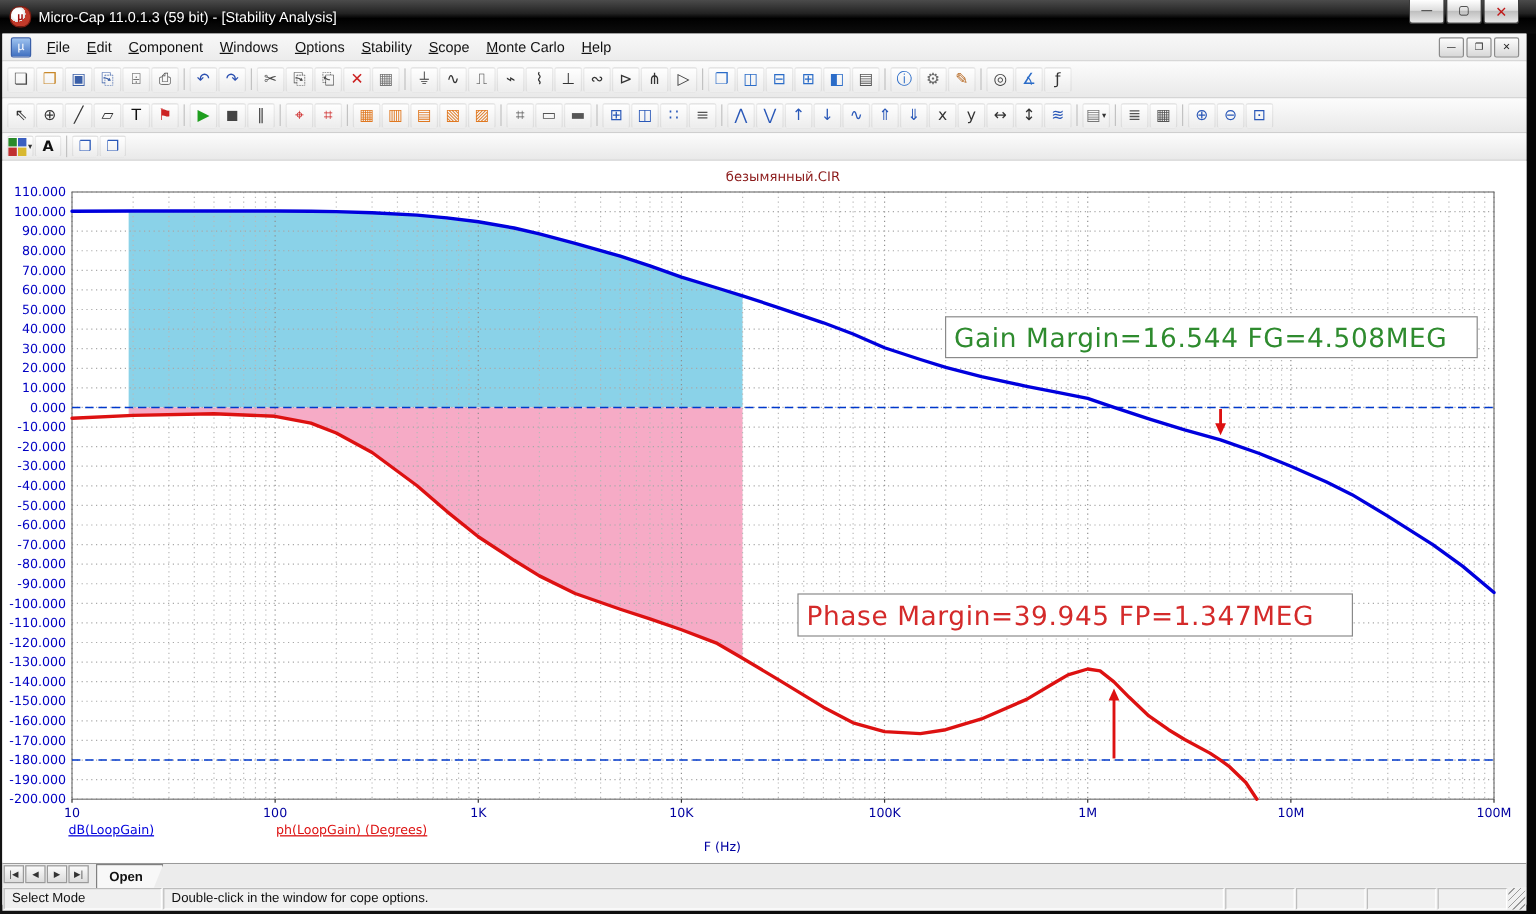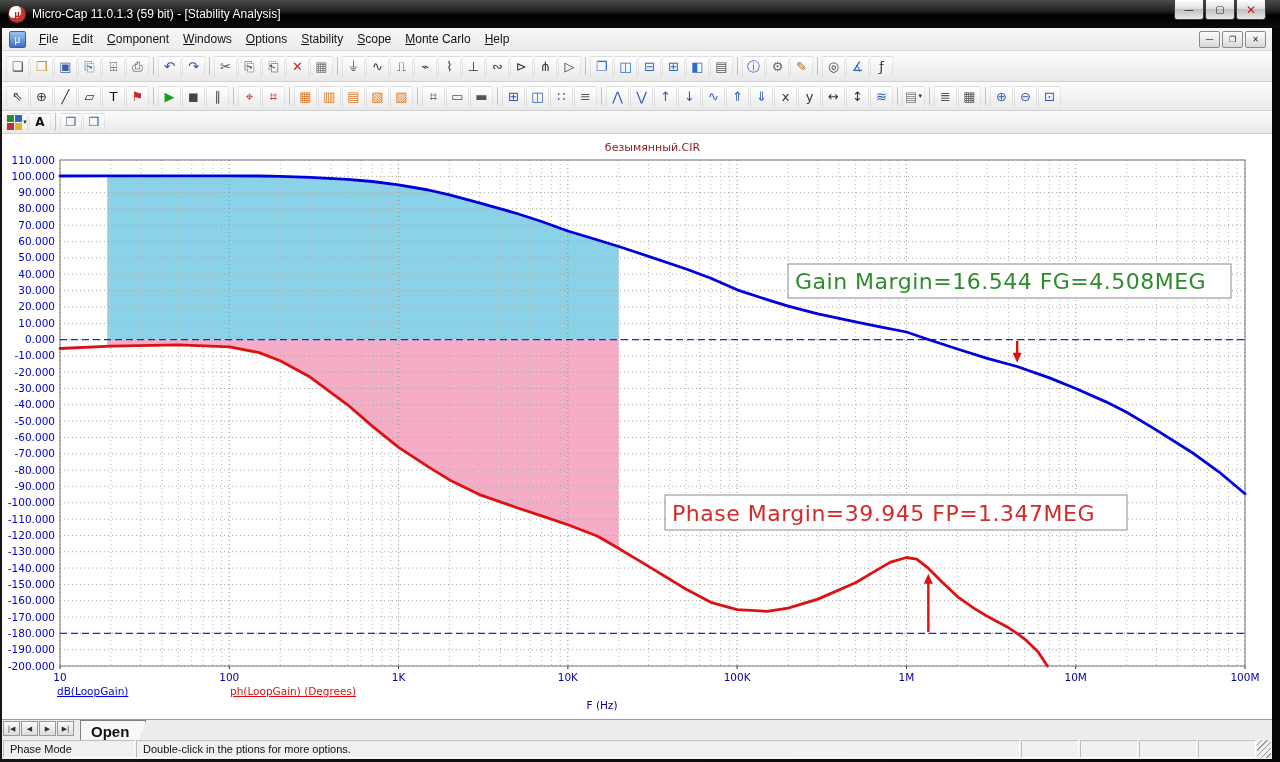--- a/index.html
+++ b/index.html
@@ -52,21 +52,21 @@
   .swatchgrid{display:grid;grid-template-columns:7px 7px;grid-template-rows:7px 7px;gap:1px;}
   .swatchgrid i{display:block;width:7px;height:7px;}
   
   #chart-area{height:585px;background:#fff;position:relative;}
   
   .tabbar{height:19px;background:#ececec;border-top:1px solid #9a9a9a;display:flex;align-items:flex-start;}
   .navbtn{width:17px;height:15px;margin-top:1px;margin-left:1px;border:1px solid #9a9a9a;
     background:linear-gradient(#fafafa,#dcdcdc);font-size:7px;display:flex;align-items:center;
     justify-content:center;color:#333;padding:0;font-family:"DejaVu Sans",sans-serif;}
   .tab{height:18px;margin-left:6px;padding:1px 16px 0 10px;background:#f8f8f8;
-    border:1px solid #808080;border-bottom:none;font-size:15px;font-weight:bold;color:#111;
+    border:1px solid #808080;border-bottom:none;font-size:11px;font-weight:bold;color:#111;
     clip-path:polygon(0 0,100% 0,calc(100% - 8px) 100%,0 100%);display:flex;align-items:center;}
   
   .statusbar{height:20px;background:#f0f0f0;display:flex;align-items:stretch;font-size:11px;color:#111;}
   .scell{border:1px solid;border-color:#bdbdbd #ffffff #ffffff #bdbdbd;background:#f0f0f0;
     display:flex;align-items:center;padding:0 6px;margin:1px 0 1px 1px;white-space:nowrap;overflow:hidden;}
   .scell.mode{width:118px;}
   .scell.hint{flex:1;}
   .scell.blank{width:44px;}
   .grip{width:14px;display:flex;align-items:flex-end;justify-content:flex-end;margin:1px;
     background:repeating-linear-gradient(135deg,#f0f0f0 0 3px,#9a9a9a 3px 4px);}
@@ -573,22 +573,22 @@
           <button class="navbtn">◀</button>
           <button class="navbtn">▶</button>
           <button class="navbtn">▶|</button>
         </div>
       <div class="tab">
           <span>Open</span>
         </div>
     </div>
 
     <div class="statusbar">
-      <div class="scell mode">Phase Mode</div>
-      <div class="scell hint">Double-click in the ptions for more options.</div>
+      <div class="scell mode">Select Mode</div>
+      <div class="scell hint">Double-click in the window for cope options.</div>
       <div class="scell blank"></div>
       <div class="scell blank"></div>
       <div class="scell blank"></div>
       <div class="scell blank"></div>
       <div class="grip"></div>
     </div>
 
   </div>
 </div>
 

